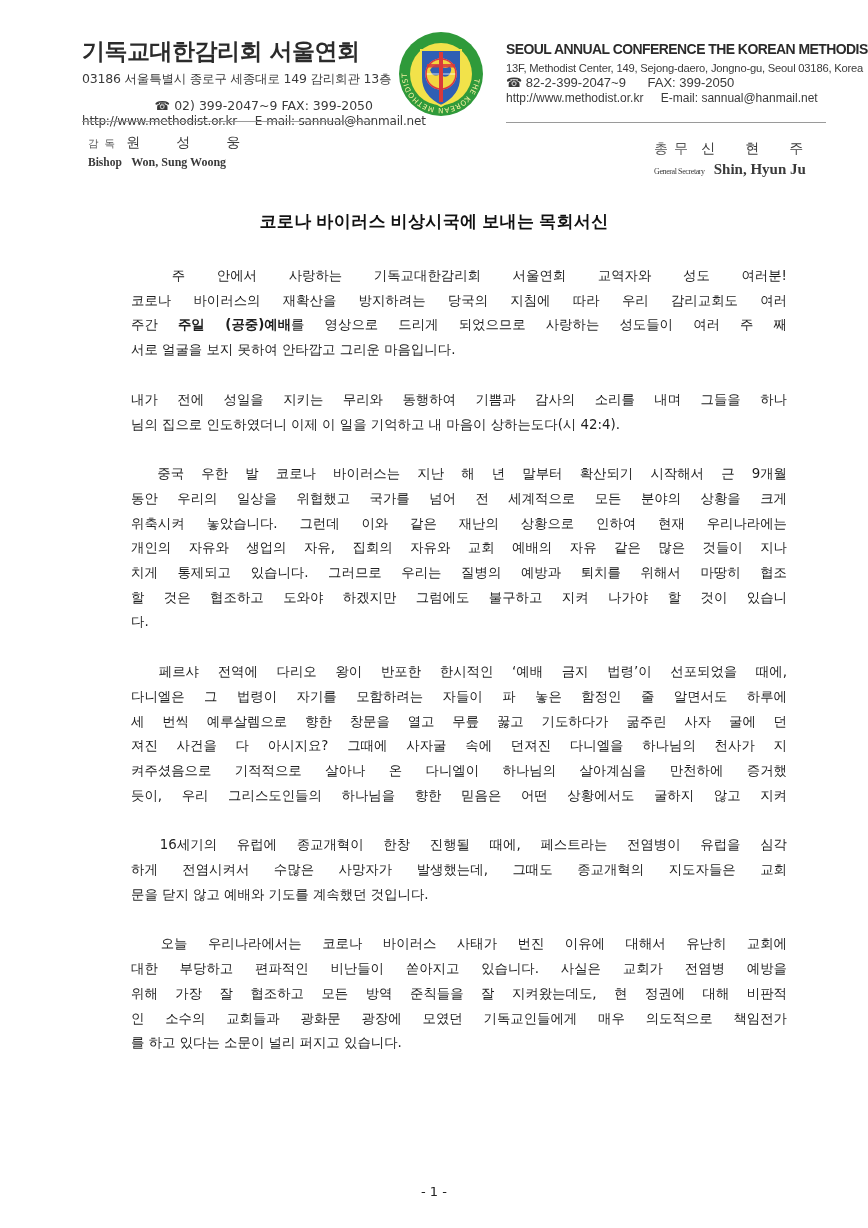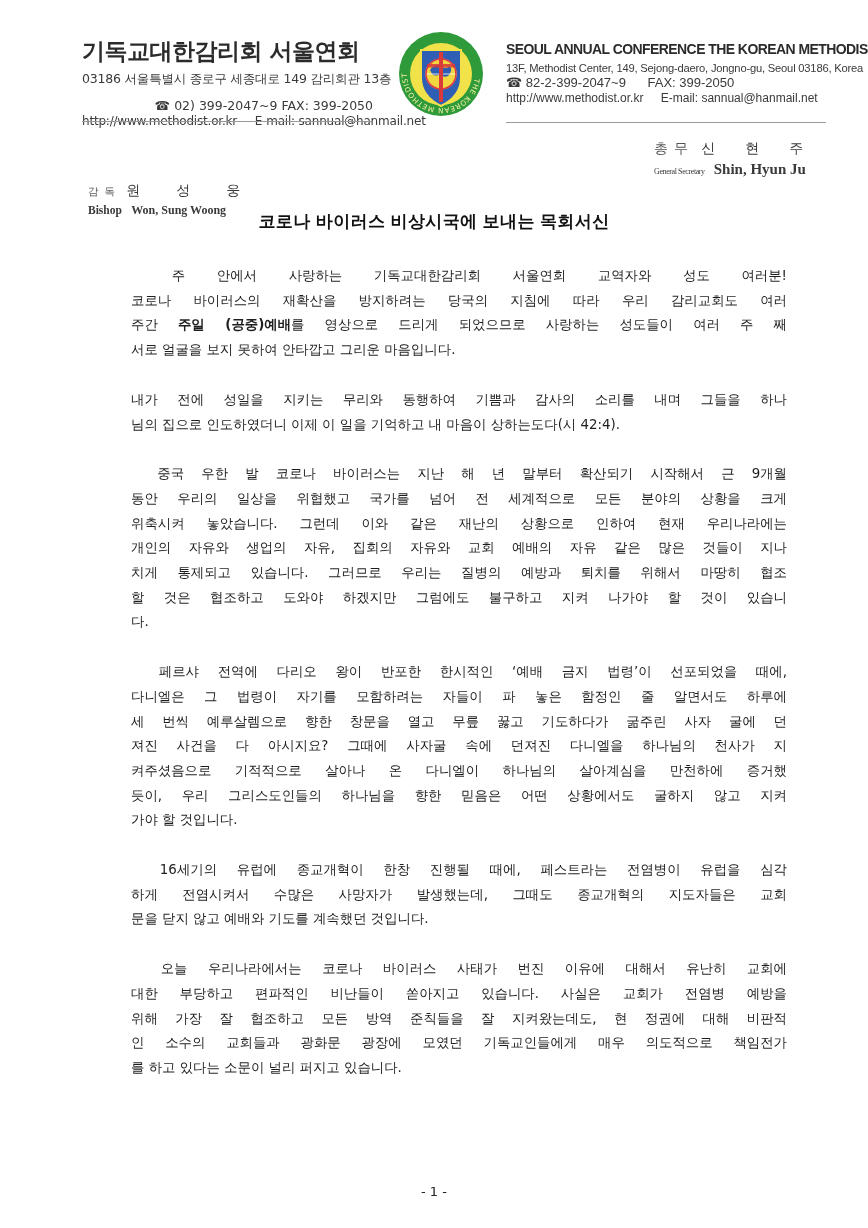--- a/index.html
+++ b/index.html
@@ -17,37 +17,37 @@
 
   .lh-right { position: absolute; left: 506px; top: 40px; width: 330px; }
   .lh-right .org-en { font-family: "Liberation Sans", sans-serif; font-size: 15.5px; color: #2b2b2b; white-space: nowrap; letter-spacing: -0.6px; transform: scaleX(0.9); transform-origin: left; font-weight: bold; }
   .lh-right .addr { font-family: "Liberation Sans", sans-serif; font-size: 11.2px; color: #3a3a3a; margin-top: 4px; white-space: nowrap; letter-spacing: -0.2px; }
   .lh-right .tel { font-family: "Liberation Sans", sans-serif; font-size: 13px; color: #3a3a3a; margin-top: 1px; white-space: nowrap; }
   .lh-right .tel span + span { margin-left: 18px; }
   .lh-right .web { font-family: "Liberation Sans", sans-serif; font-size: 12px; color: #3a3a3a; margin-top: 1px; white-space: nowrap; }
   .lh-right .web span + span { margin-left: 14px; }
   .rule-right { position: absolute; left: 506px; top: 122px; width: 320px; height: 1px; background: #9a9a9a; }
 
-  .sig-left { position: absolute; left: 88px; top: 134px; font-family: "Liberation Serif", serif; color: #3a3a3a; margin-top: 48px; }
+  .sig-left { position: absolute; left: 88px; top: 134px; font-family: "Liberation Serif", serif; color: #3a3a3a; }
   .sig-left .ko-row { font-size: 13px; white-space: nowrap; }
   .sig-left .ko-row .role { font-size: 10.5px; letter-spacing: 6px; color: #555; }
   .sig-left .ko-row .name { font-size: 14px; letter-spacing: 36px; margin-left: 2px; }
   .sig-left .en-row { font-size: 13.5px; font-weight: bold; margin-top: 2px; white-space: nowrap; }
   .sig-left .en-row .role { font-size: 11.5px; margin-right: 6px; }
   .sig-left .en-row .name { font-size: 12px; }
 
   .sig-right { position: absolute; left: 654px; top: 140px; font-family: "Liberation Serif", serif; color: #3a3a3a; }
   .sig-right .ko-row { font-size: 13px; white-space: nowrap; }
   .sig-right .ko-row .role { font-size: 14px; letter-spacing: 6px; color: #555; }
   .sig-right .ko-row .name { font-size: 14px; letter-spacing: 30px; margin-left: 4px; }
   .sig-right .en-row { margin-top: 2px; white-space: nowrap; }
   .sig-right .en-row .role { font-size: 8px; margin-right: 5px; letter-spacing: -0.4px; }
   .sig-right .en-row .name { font-size: 15px; font-weight: bold; }
 
-  .title { position: absolute; left: 0; right: 0; top: 210px; text-align: center; font-family: Liberation Sans, sans-serif; font-weight: bold; font-size: 17px; color: #111; letter-spacing: 0.4px; }
+  .title { position: absolute; left: 0; right: 0; top: 210px; text-align: center; font-family: Liberation Serif, serif; font-weight: bold; font-size: 17px; color: #111; letter-spacing: 0.4px; }
 
   .body { position: absolute; left: 131px; top: 264px; width: 656px; font-family: "DejaVu Sans", sans-serif; font-size: 13.4px; line-height: 24.7px; color: #1e1e1e; text-align: justify; }
   .body p { margin: 0 0 25px 0; }
   .body .line { display: block; text-align: justify; text-align-last: justify; white-space: nowrap; }
   .body .line.last { text-align-last: left; }
   .body .bold { font-weight: bold; }
 
   .page-num { position: absolute; left: 0; right: 0; top: 1184px; text-align: center; font-family: "DejaVu Sans", sans-serif; font-size: 13px; color: #222; }
 </style>
 </head>
@@ -143,21 +143,20 @@
       <span class="line">할 것은 협조하고 도와야 하겠지만 그럼에도 불구하고 지켜 나가야 할 것이 있습니</span>
       <span class="line last">다.</span>
     </p>
   <p>
       <span class="line">　페르샤 전역에 다리오 왕이 반포한 한시적인 ‘예배 금지 법령’이 선포되었을 때에,</span>
       <span class="line">다니엘은 그 법령이 자기를 모함하려는 자들이 파 놓은 함정인 줄 알면서도 하루에</span>
       <span class="line">세 번씩 예루살렘으로 향한 창문을 열고 무릎 꿇고 기도하다가 굶주린 사자 굴에 던</span>
       <span class="line">져진 사건을 다 아시지요? 그때에 사자굴 속에 던져진 다니엘을 하나님의 천사가 지</span>
       <span class="line">켜주셨음으로 기적적으로 살아나 온 다니엘이 하나님의 살아계심을 만천하에 증거했</span>
       <span class="line">듯이, 우리 그리스도인들의 하나님을 향한 믿음은 어떤 상황에서도 굴하지 않고 지켜</span>
-      <span class="line last">가야 할 것입니다.</span>
     </p>
   <p>
       <span class="line">　16세기의 유럽에 종교개혁이 한창 진행될 때에, 페스트라는 전염병이 유럽을 심각</span>
       <span class="line">하게 전염시켜서 수많은 사망자가 발생했는데, 그때도 종교개혁의 지도자들은 교회</span>
       <span class="line last">문을 닫지 않고 예배와 기도를 계속했던 것입니다.</span>
     </p>
   <p>
       <span class="line">　오늘 우리나라에서는 코로나 바이러스 사태가 번진 이유에 대해서 유난히 교회에</span>
       <span class="line">대한 부당하고 편파적인 비난들이 쏟아지고 있습니다. 사실은 교회가 전염병 예방을</span>
       <span class="line">위해 가장 잘 협조하고 모든 방역 준칙들을 잘 지켜왔는데도, 현 정권에 대해 비판적</span>

